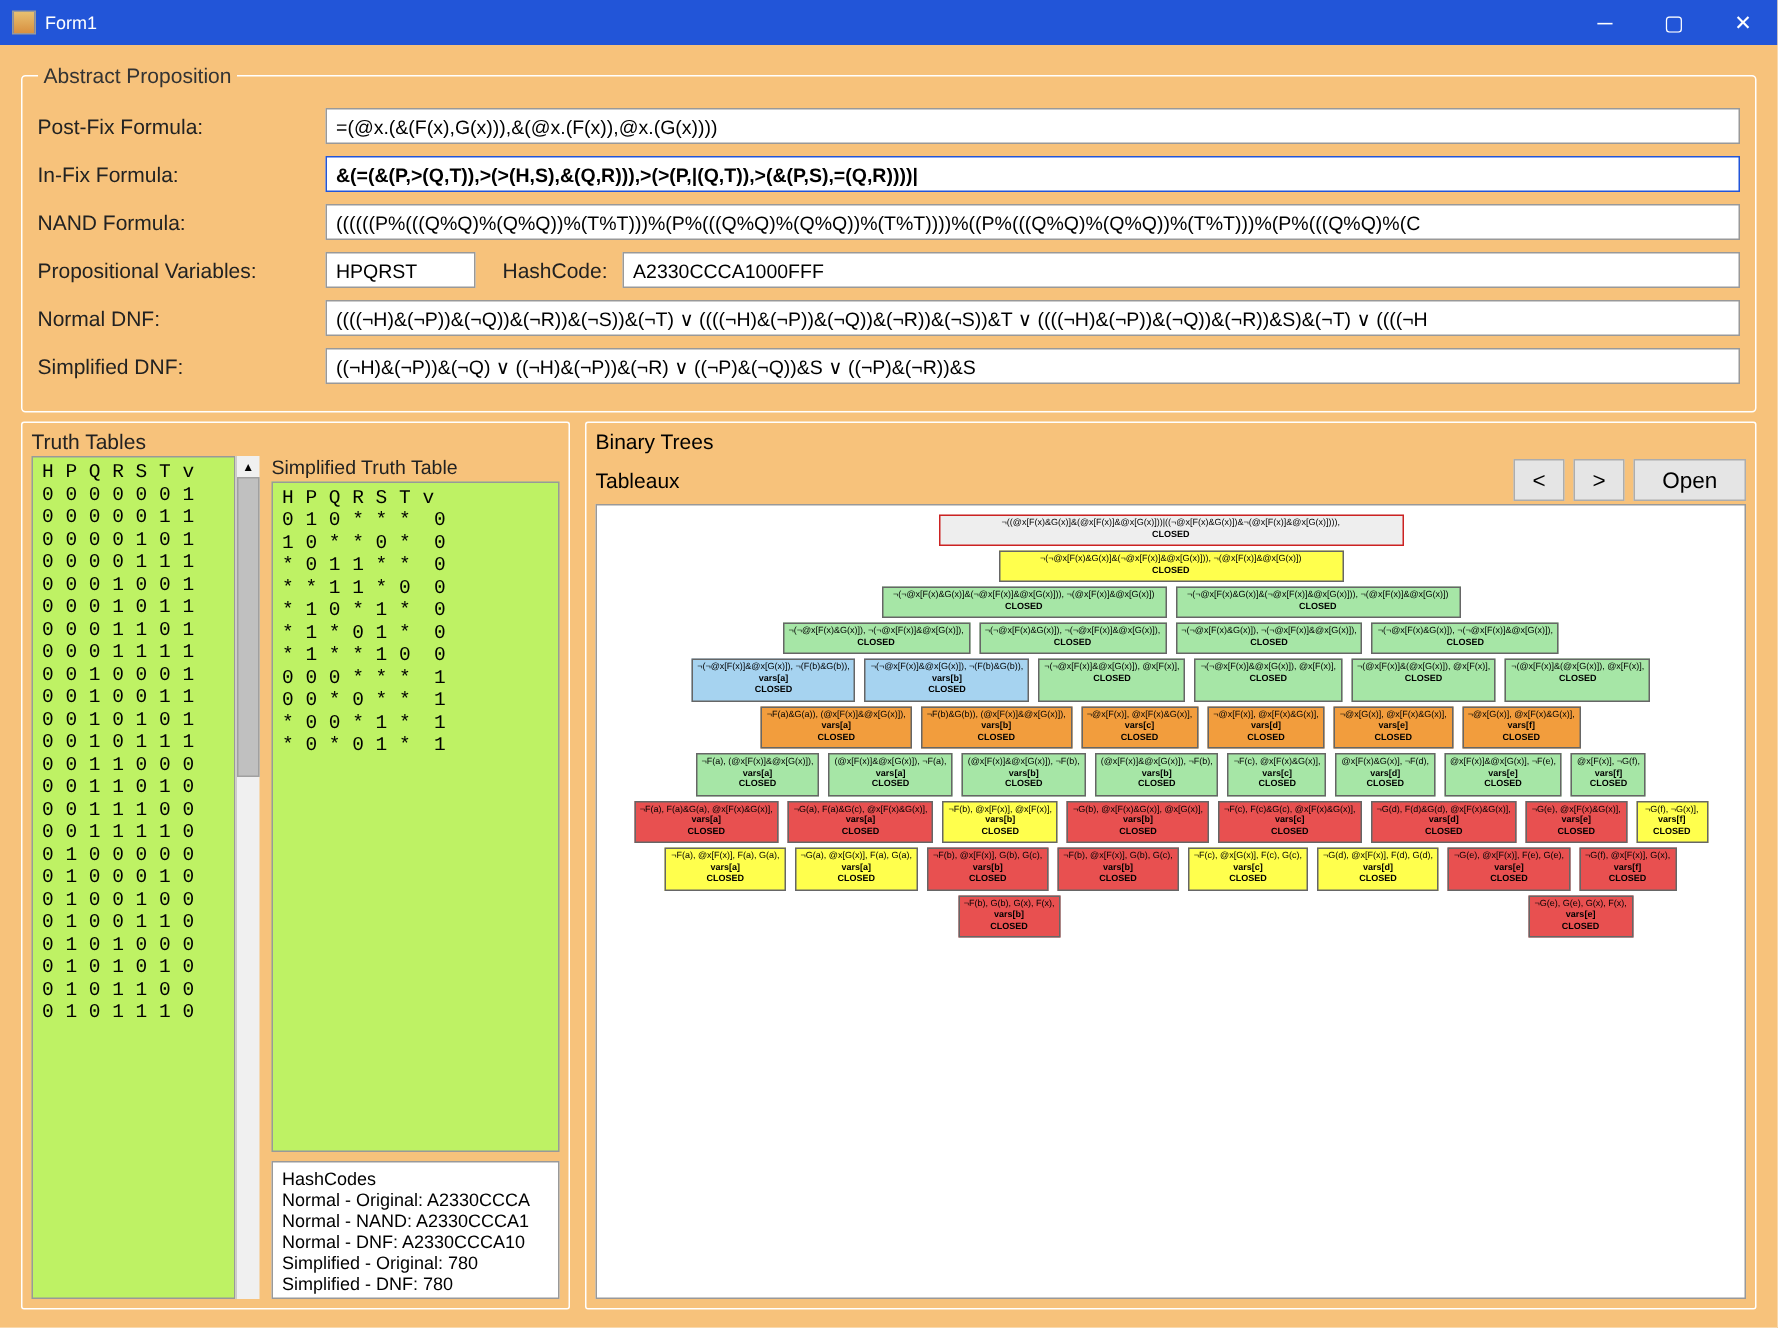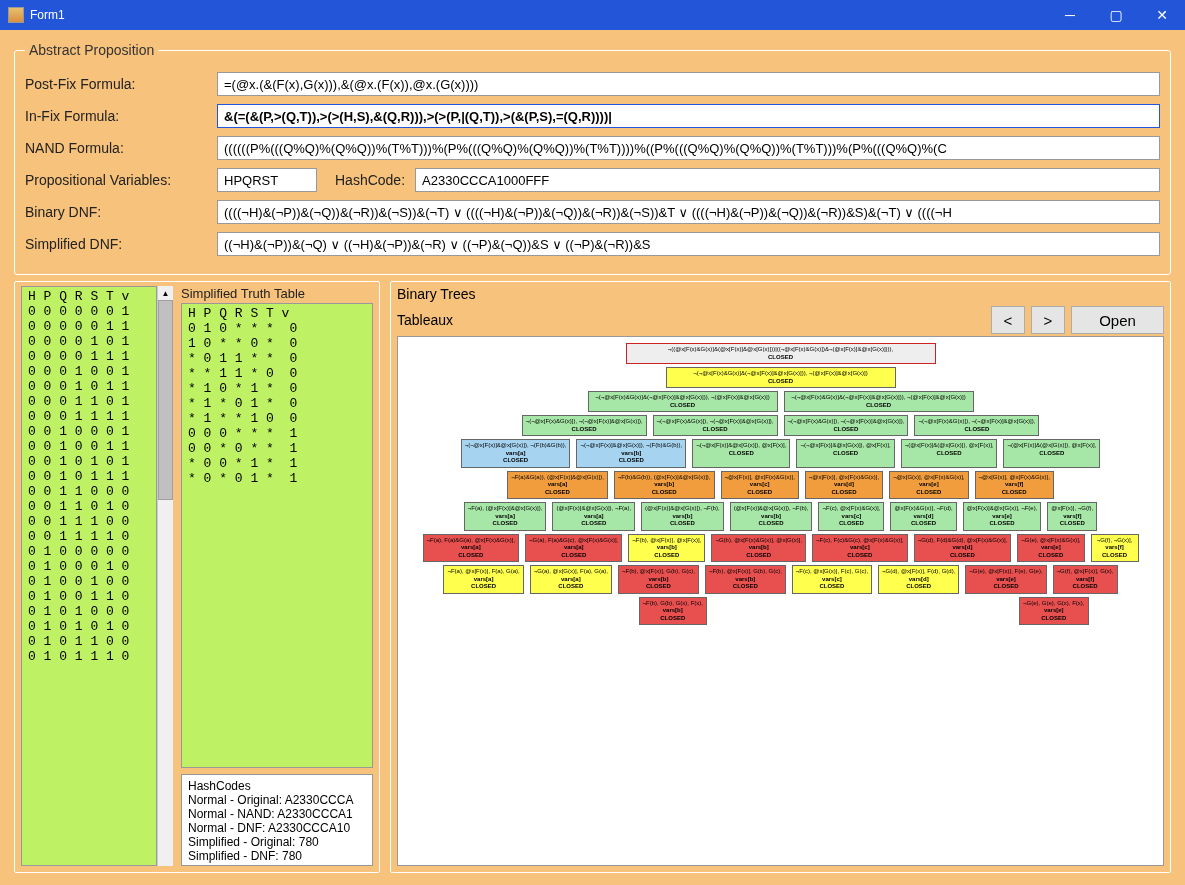--- a/index.html
+++ b/index.html
@@ -190,21 +190,21 @@
   .navbtns { display:flex; gap:6px; }
   .navbtn {
     background: #e5e5e5;
     border: 1px solid #adadad;
     width: 34px;
     height: 28px;
     display:flex;align-items:center;justify-content:center;
     font-size: 15px;
     cursor:pointer;
   }
-  .navbtn.wide { width: 93px; text-align: right; }
+  .navbtn.wide { width: 75px; text-align: right; }
   .tree-area {
     flex: 1;
     background: #fff;
     border: 1px solid #999;
     overflow: auto;
     position: relative;
     padding: 6px 4px;
   }
   .tnode {
     display:inline-block;
@@ -271,33 +271,34 @@
           <div class="lbl">NAND Formula:</div>
           <input class="txt" type="text" value="((((((P%(((Q%Q)%(Q%Q))%(T%T)))%(P%(((Q%Q)%(Q%Q))%(T%T))))%((P%(((Q%Q)%(Q%Q))%(T%T)))%(P%(((Q%Q)%(C" style="">
         </div>
         <div class="pv-row">
           <div class="lbl">Propositional Variables:</div>
           <input class="txt short" type="text" value="HPQRST" style="">
           <div class="hlbl">HashCode:</div>
           <input class="txt" type="text" value="A2330CCCA1000FFF" style="">
         </div>
         <div class="row">
-          <div class="lbl">Binary DNF:</div>
+          <div class="lbl">Normal DNF:</div>
           <input class="txt" type="text" value="((((¬H)&amp;(¬P))&amp;(¬Q))&amp;(¬R))&amp;(¬S))&amp;(¬T) ∨ ((((¬H)&amp;(¬P))&amp;(¬Q))&amp;(¬R))&amp;(¬S))&amp;T ∨ ((((¬H)&amp;(¬P))&amp;(¬Q))&amp;(¬R))&amp;S)&amp;(¬T) ∨ ((((¬H" style="">
         </div>
         <div class="row">
           <div class="lbl">Simplified DNF:</div>
           <input class="txt" type="text" value="((¬H)&amp;(¬P))&amp;(¬Q) ∨ ((¬H)&amp;(¬P))&amp;(¬R) ∨ ((¬P)&amp;(¬Q))&amp;S ∨ ((¬P)&amp;(¬R))&amp;S" style="">
         </div>
       </div>
     </div>
   </fieldset>
 
   <div class="lower">
     <div class="col-tt">
+      <div class="title">Truth Tables</div>
       <div class="tt-row">
         <div style="display:flex;width:152px;">
           <div class="tt-box tt-left" id="tt-main" style="flex:1">H P Q R S T v
 0 0 0 0 0 0 1
 0 0 0 0 0 1 1
 0 0 0 0 1 0 1
 0 0 0 0 1 1 1
 0 0 0 1 0 0 1
 0 0 0 1 0 1 1
 0 0 0 1 1 0 1

